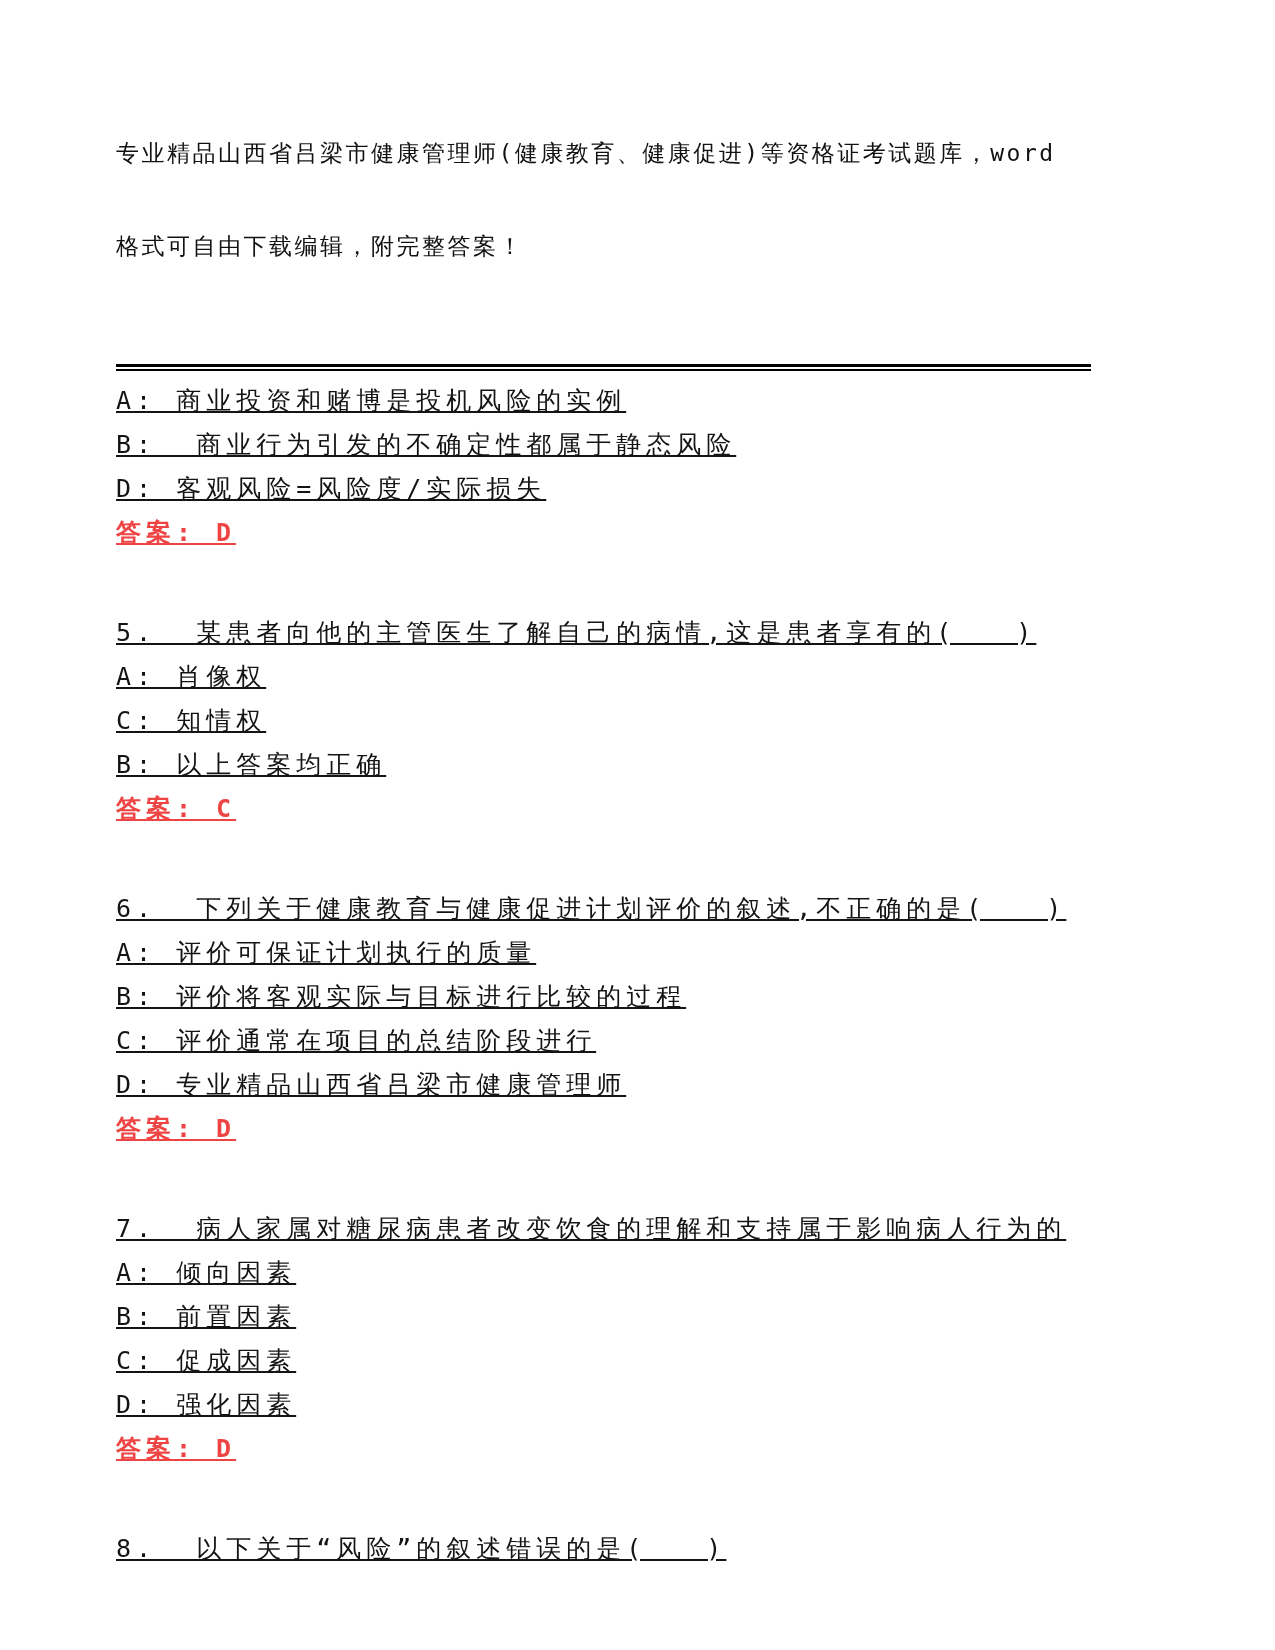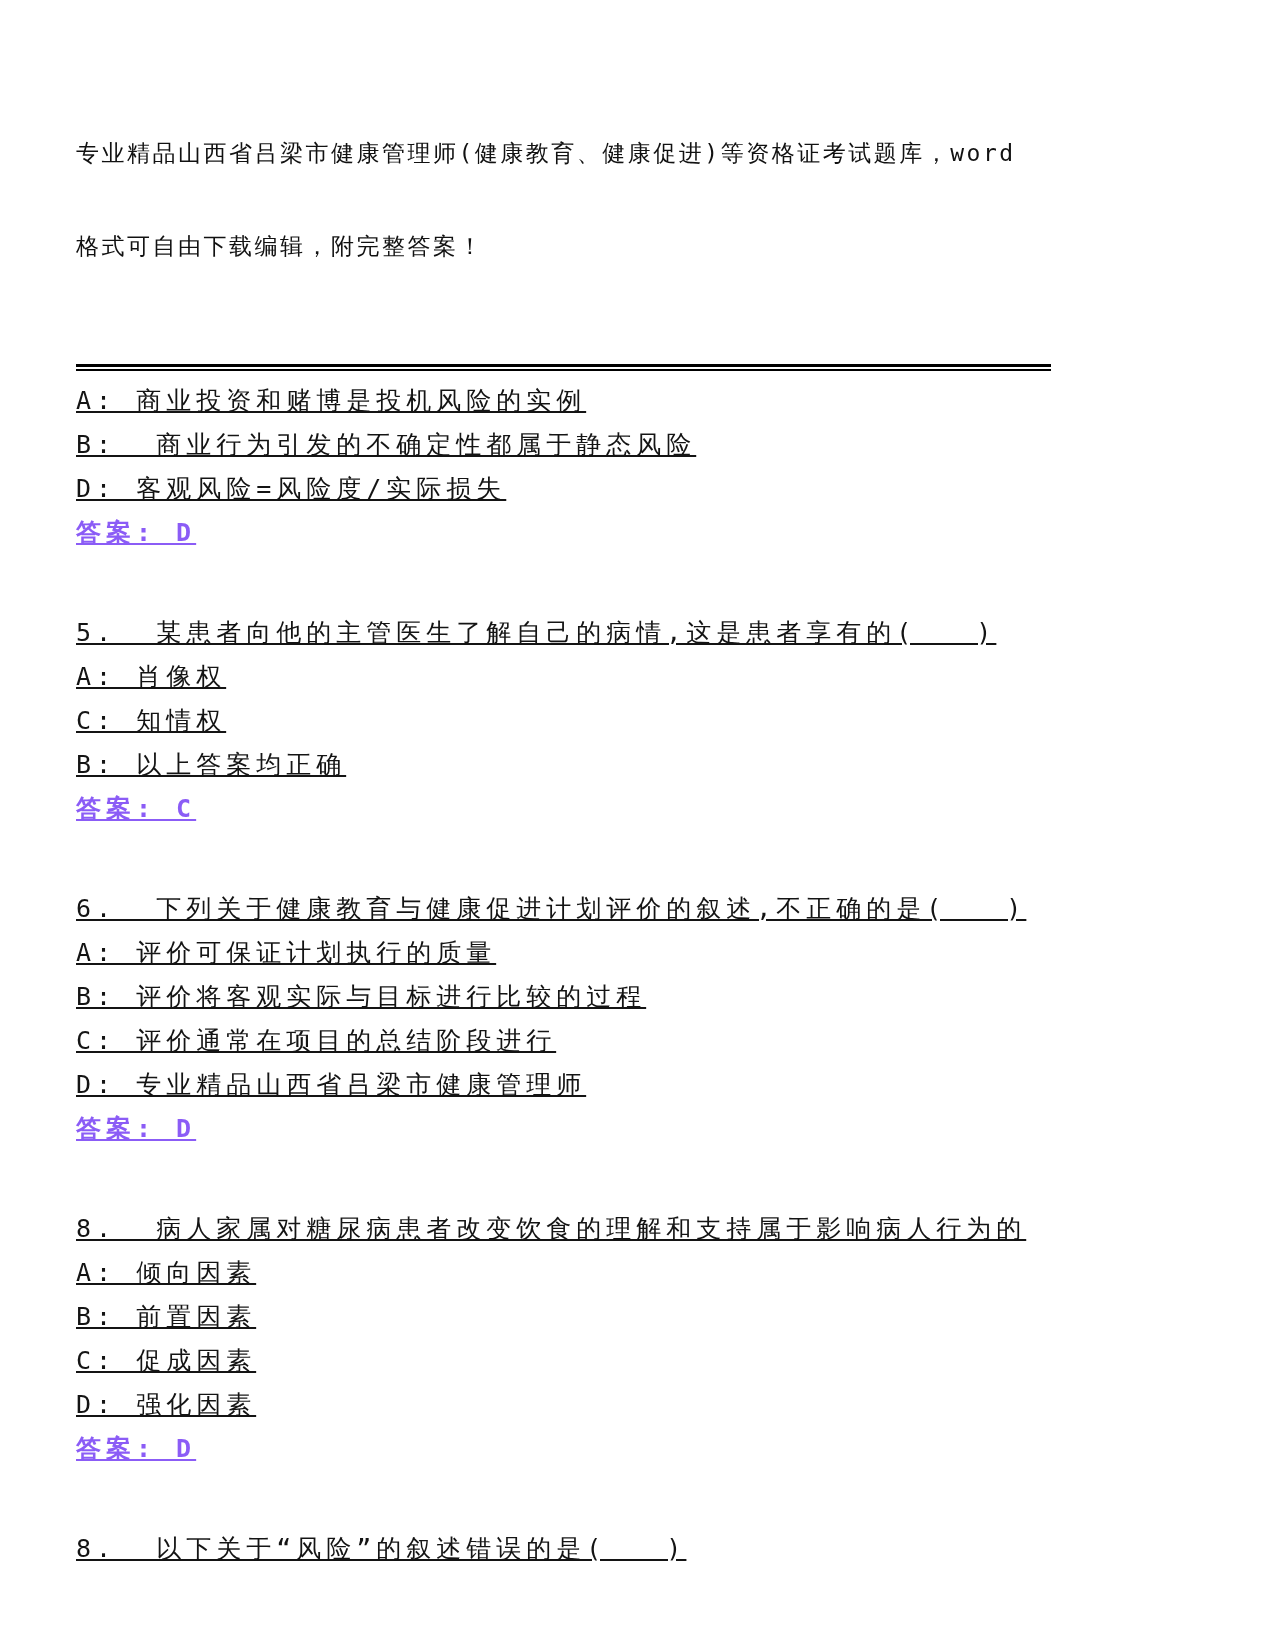--- a/index.html
+++ b/index.html
@@ -11,21 +11,21 @@
     width: 1275px;
     height: 1650px;
     overflow: hidden;
     color: #000000;
     font-family: "DejaVu Sans Mono", "Liberation Mono", monospace;
   }
   .page {
     box-sizing: border-box;
     width: 1275px;
     height: 1650px;
-    padding: 76px 112px 0 76px;
+    padding: 76px 112px 0 116px;
     background: #ffffff;
   }
   .header {
     font-size: 23px;
     line-height: 31px;
     letter-spacing: 2.5px;
     white-space: pre-wrap;
     color: #111111;
   }
   .divider {
@@ -44,21 +44,21 @@
   .line {
     font-size: 25px;
     line-height: 44px;
     letter-spacing: 5px;
     white-space: pre-wrap;
     color: #141414;
     text-decoration: underline;
   }
   .answer {
     font-weight: bold;
-    color: #8b5cf6;
+    color: #ef4444;
   }
 </style>
 </head>
 <body>
 
 <div class="page">
 
   <div class="header">
     <div class="hline">专业精品山西省吕梁市健康管理师(健康教育、健康促进)等资格证考试题库，word</div>
     <div class="hline">格式可自由下载编辑，附完整答案！</div>
@@ -84,21 +84,21 @@
   <section class="qblock">
     <div class="line question">6.  下列关于健康教育与健康促进计划评价的叙述,不正确的是(　　)</div>
     <div class="line option">A: 评价可保证计划执行的质量</div>
     <div class="line option">B: 评价将客观实际与目标进行比较的过程</div>
     <div class="line option">C: 评价通常在项目的总结阶段进行</div>
     <div class="line option">D: 专业精品山西省吕梁市健康管理师</div>
     <div class="line answer">答案: D</div>
   </section>
 
   <section class="qblock">
-    <div class="line question">8.  病人家属对糖尿病患者改变饮食的理解和支持属于影响病人行为的</div>
+    <div class="line question">7.  病人家属对糖尿病患者改变饮食的理解和支持属于影响病人行为的</div>
     <div class="line option">A: 倾向因素</div>
     <div class="line option">B: 前置因素</div>
     <div class="line option">C: 促成因素</div>
     <div class="line option">D: 强化因素</div>
     <div class="line answer">答案: D</div>
   </section>
 
   <section class="qblock">
     <div class="line question">8.  以下关于“风险”的叙述错误的是(　　)</div>
   </section>

